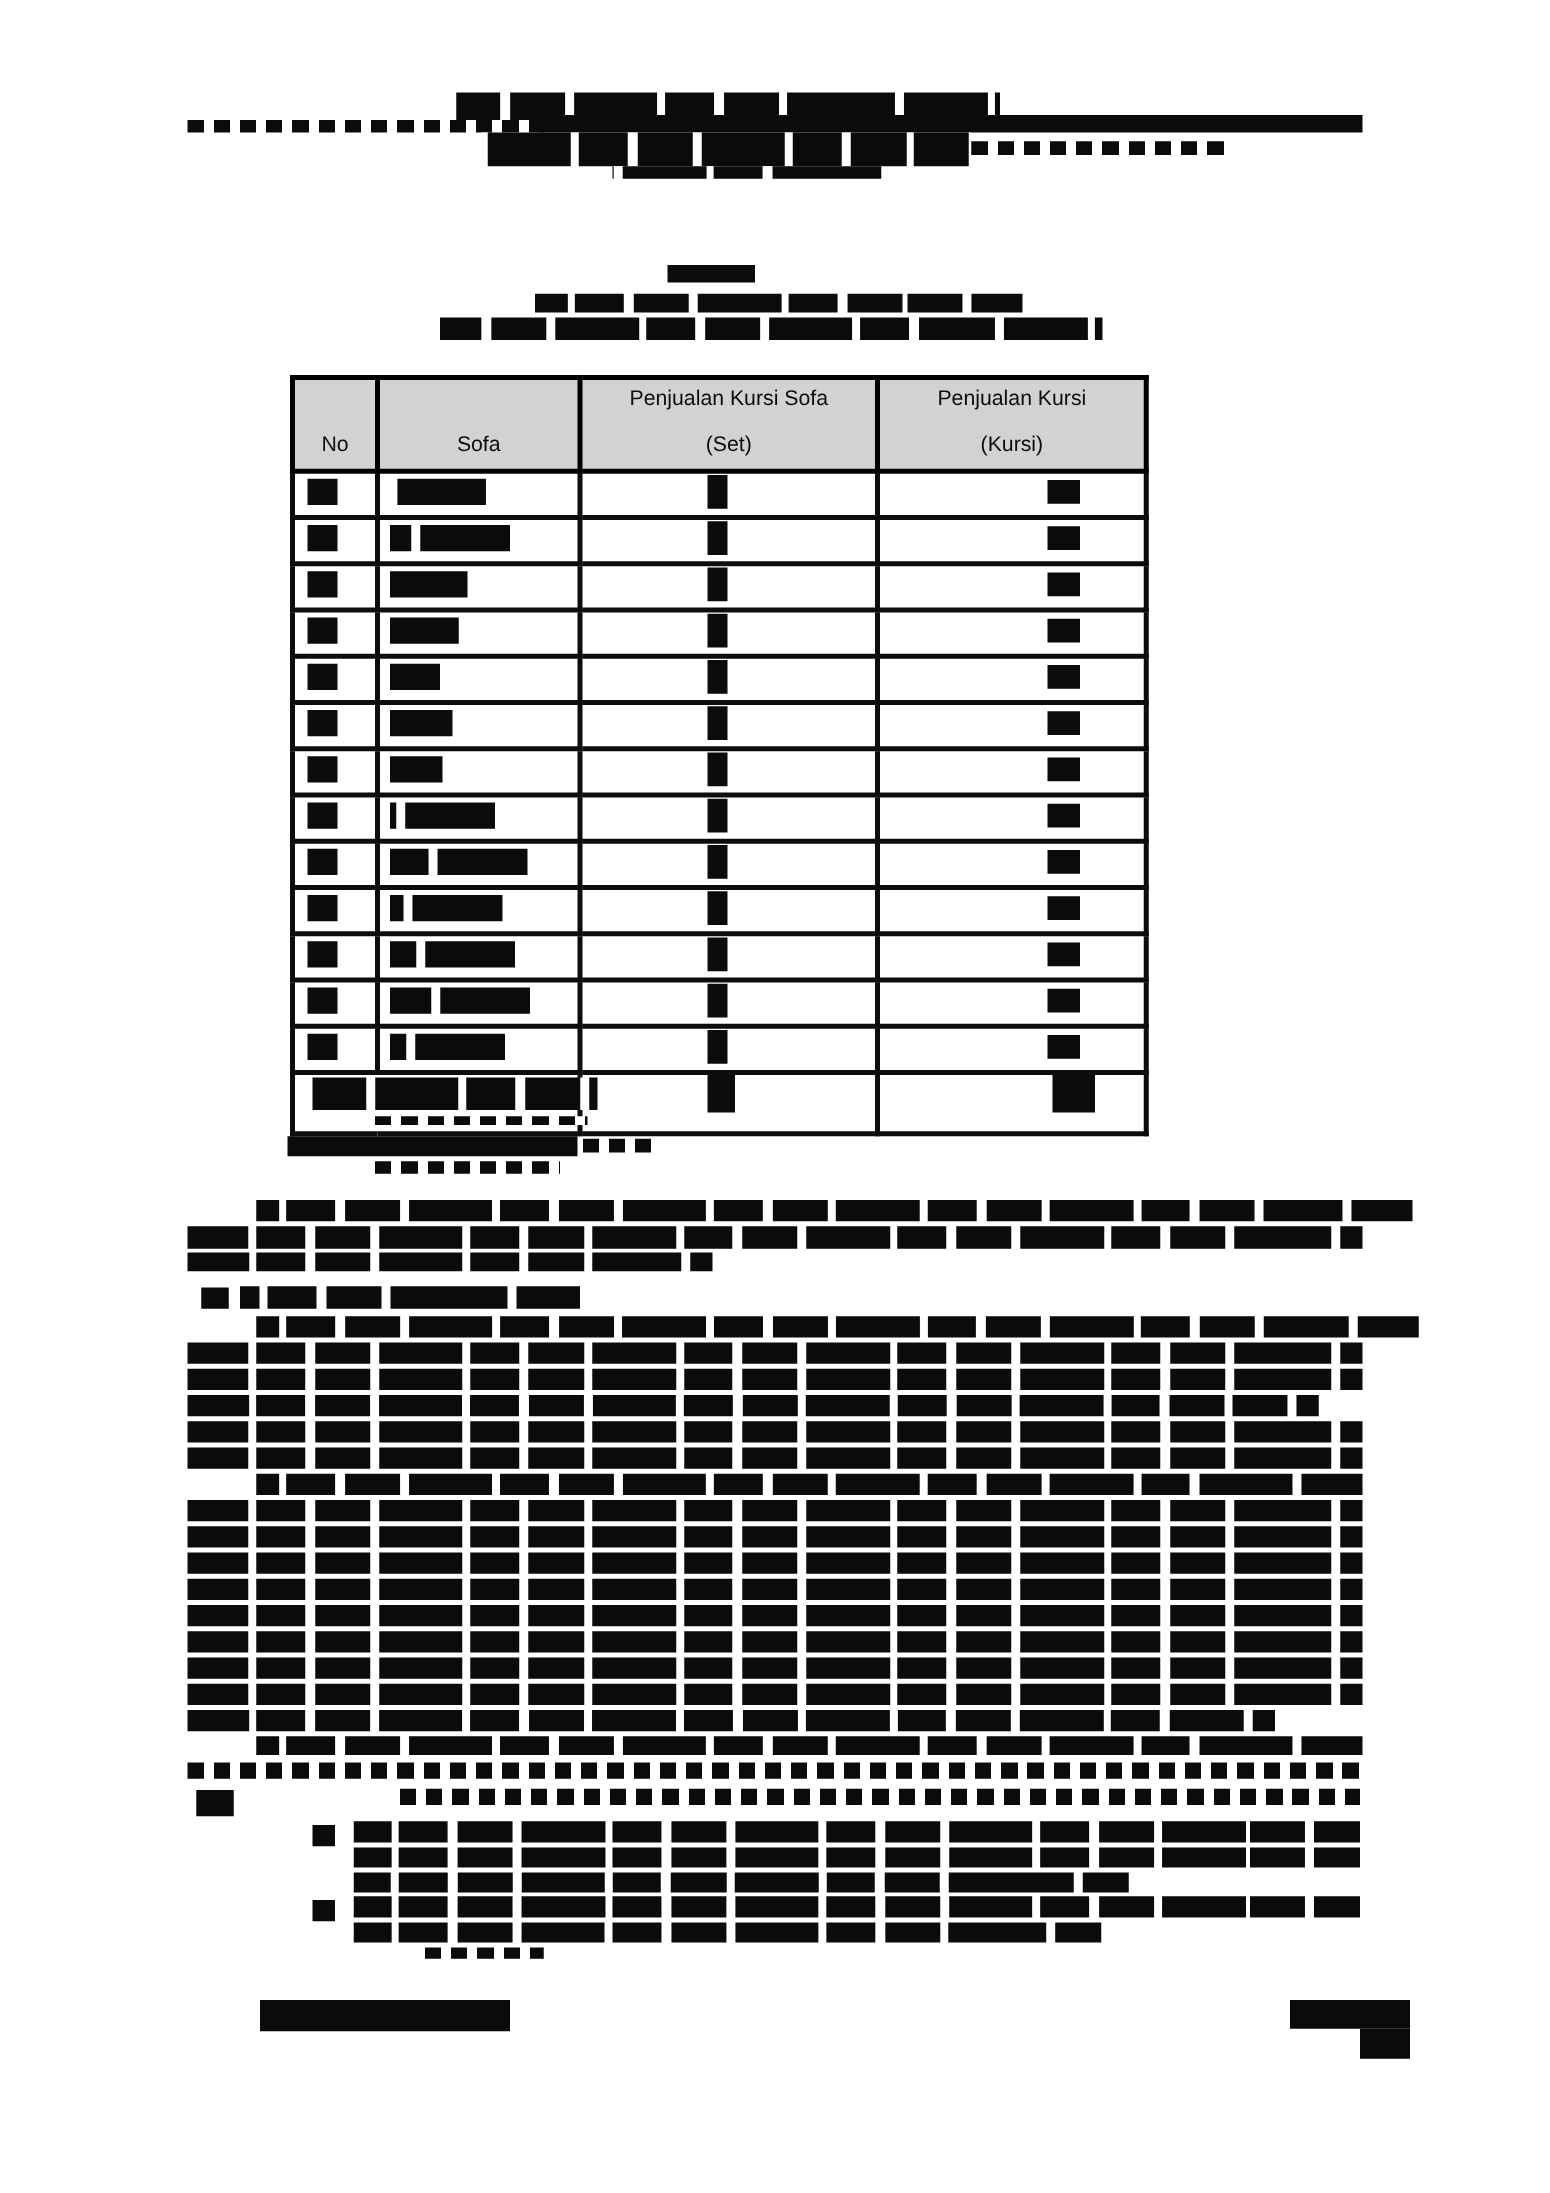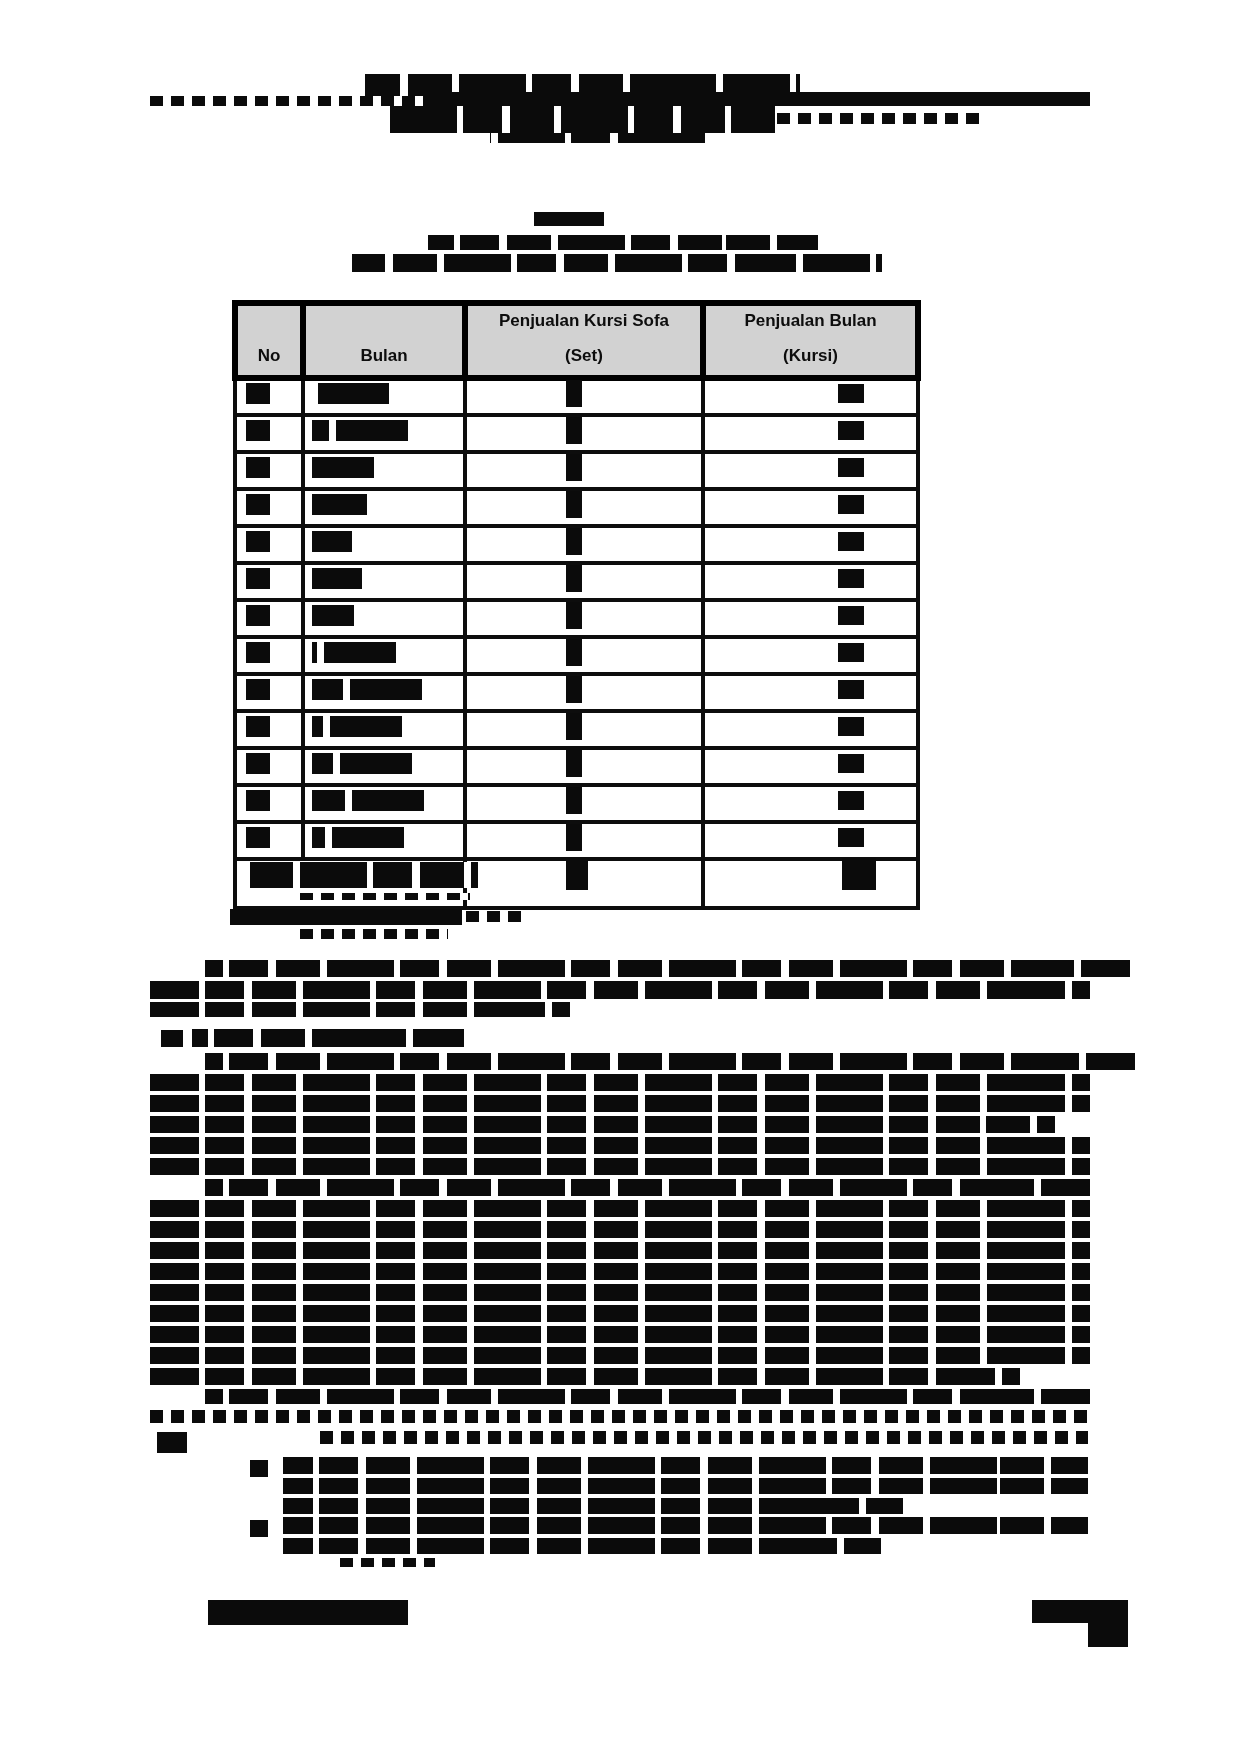--- a/index.html
+++ b/index.html
@@ -13,24 +13,24 @@
   
   #sales-table{
     position:absolute;left:232px;top:300px;
     width:683px;
     border-collapse:collapse;
     table-layout:fixed;
     border:3px solid #0d0d0d;
   }
   #sales-table thead th{
     background:#d2d2d2;
-    border:6px solid #000000;
+    border:4px solid #000000;
     padding:4px 2px 8px 2px;
     vertical-align:top;
-    font-weight:bold;
+    font-weight:normal;
     font-size:17px;
     color:#0d0d0d;
     height:75px;
     box-sizing:border-box;
   }
   #sales-table thead th .hcell{
     display:flex;flex-direction:column;justify-content:space-between;
     height:100%;
   }
   #sales-table thead th .l1{min-height:22px;line-height:22px;}
@@ -82,32 +82,32 @@
       <tr>
         <th>
           <div class="hcell">
             <span class="l1"></span>
             <span class="l2">No</span>
           </div>
         </th>
         <th>
           <div class="hcell">
             <span class="l1"></span>
-            <span class="l2">Bulan</span>
+            <span class="l2">Sofa</span>
           </div>
         </th>
         <th>
           <div class="hcell">
             <span class="l1">Penjualan Kursi Sofa</span>
             <span class="l2">(Set)</span>
           </div>
         </th>
         <th>
           <div class="hcell">
-            <span class="l1">Penjualan Bulan</span>
+            <span class="l1">Penjualan Kursi</span>
             <span class="l2">(Kursi)</span>
           </div>
         </th>
       </tr>
     </thead>
     <tbody id="sales-table-body">
         <tr>
           <td></td>
           <td></td>
           <td></td>

